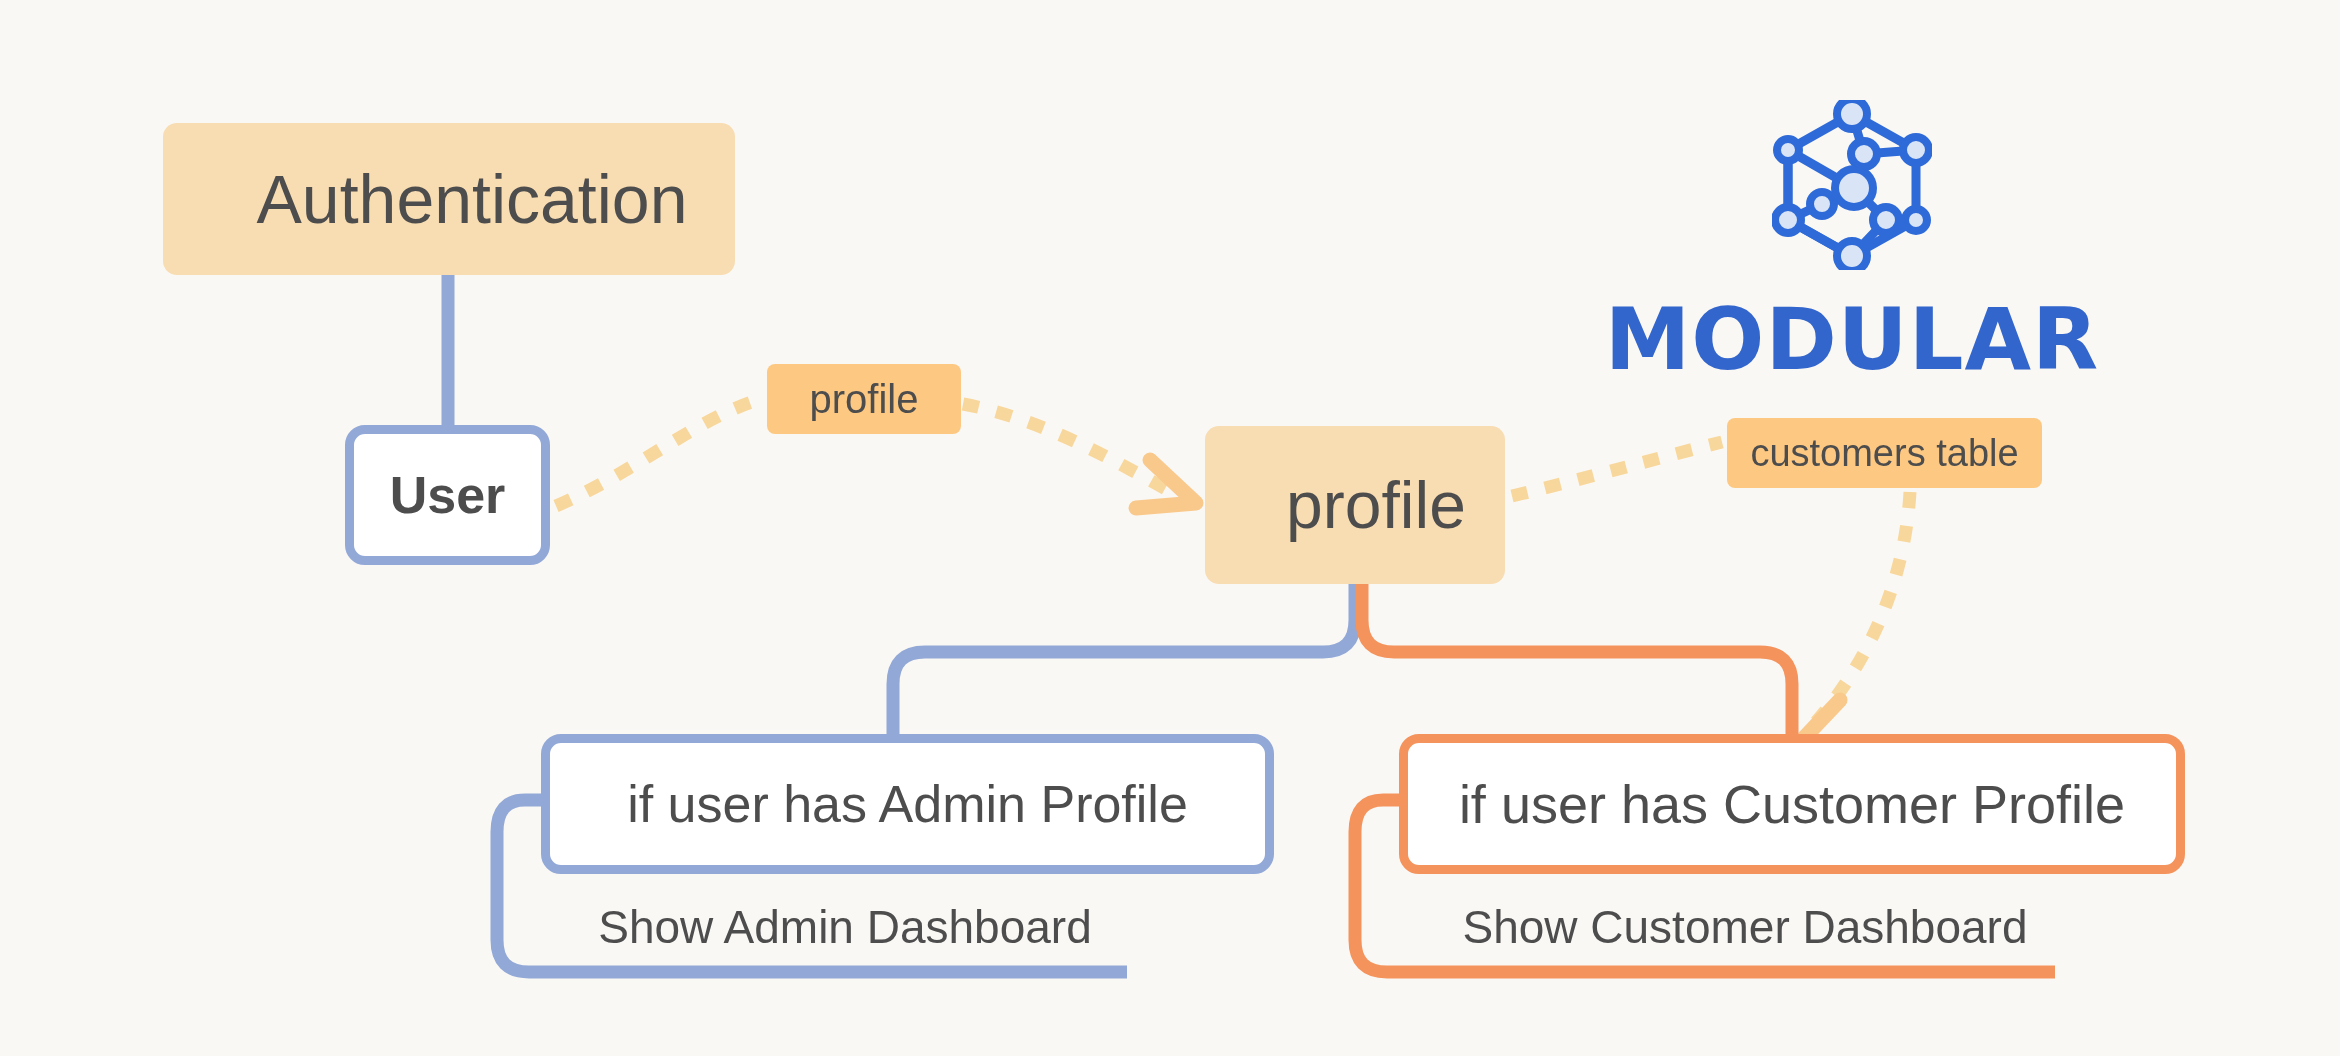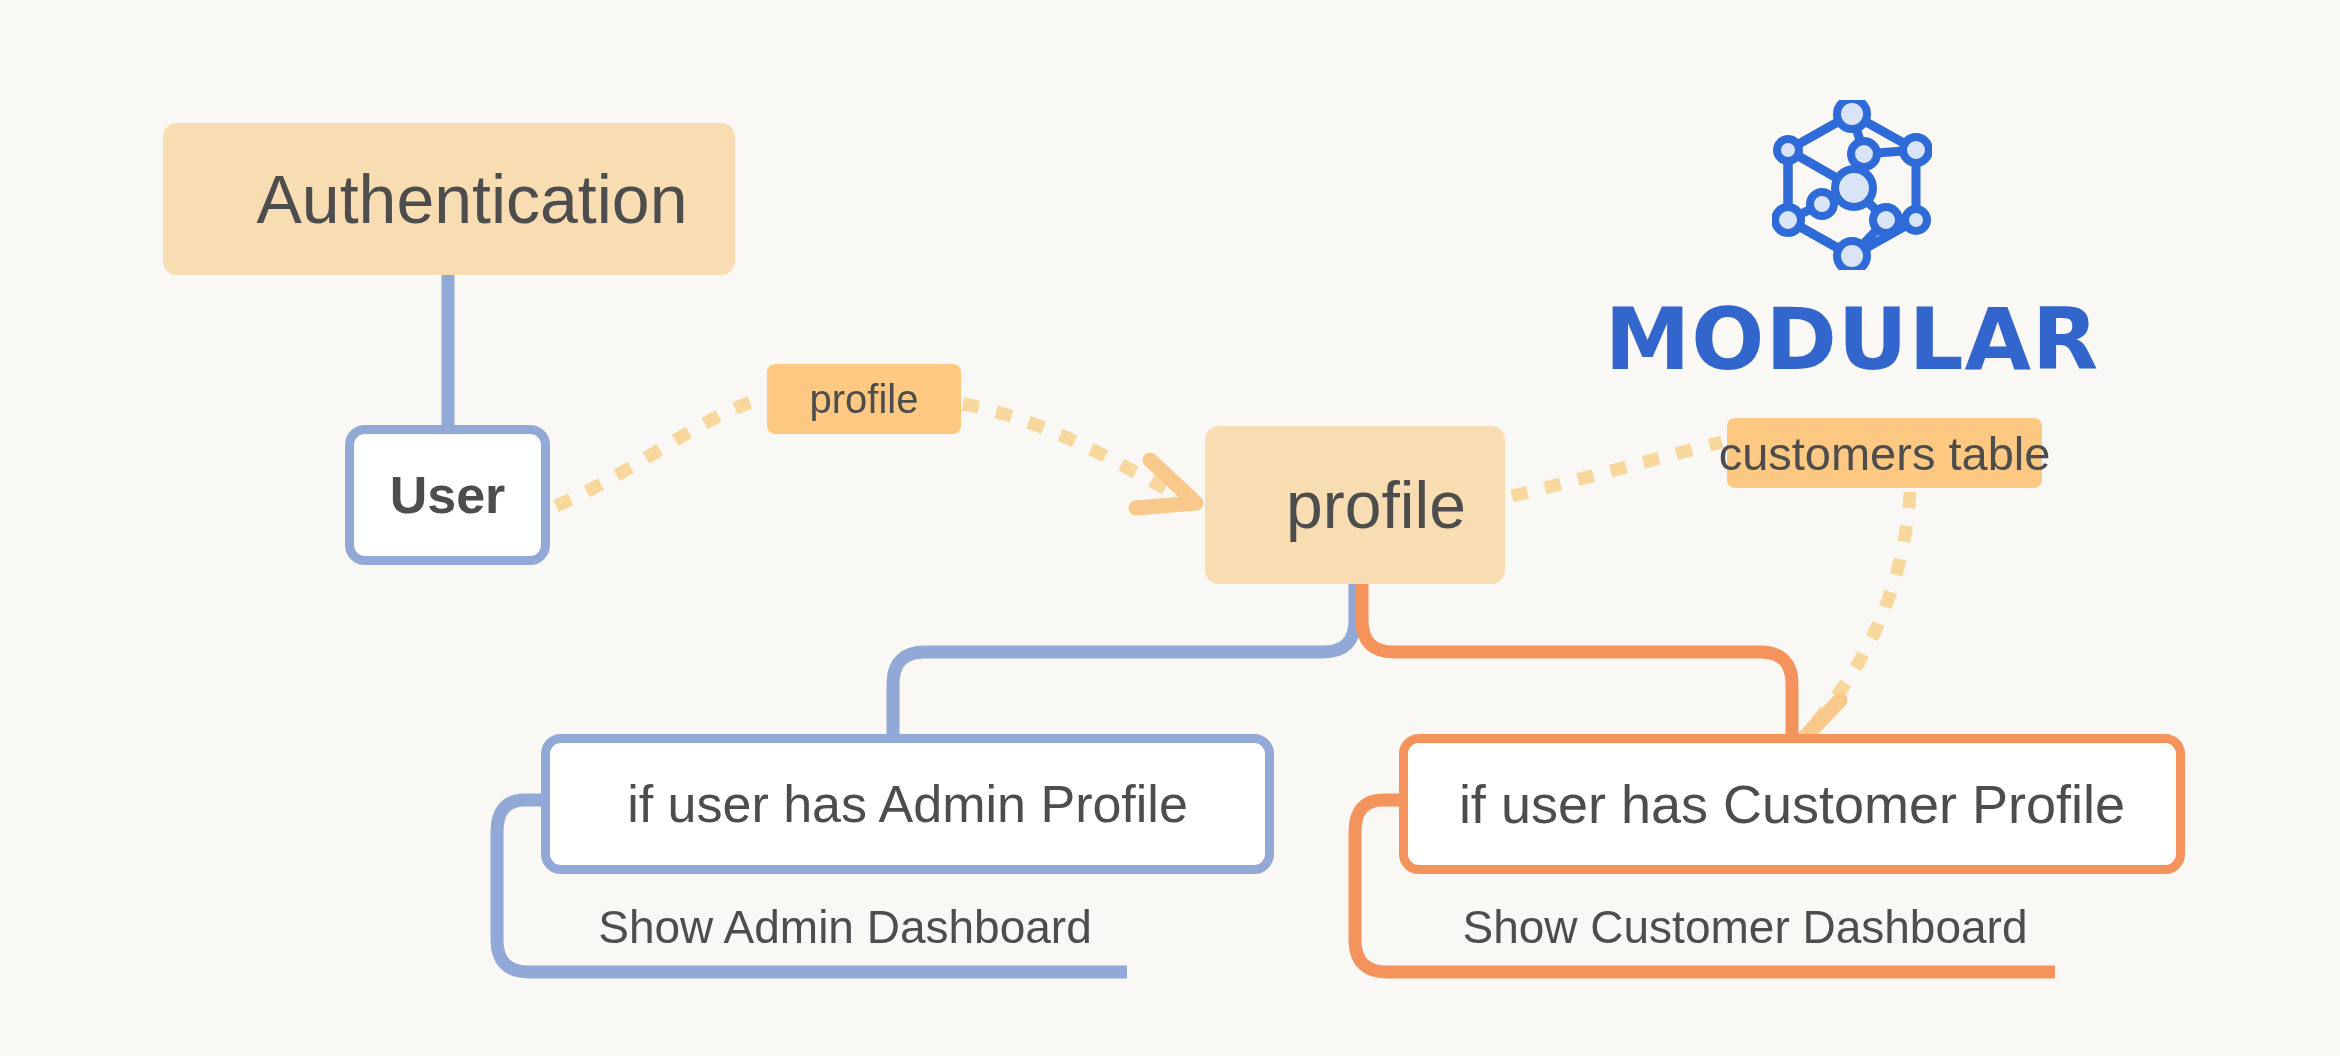--- a/index.html
+++ b/index.html
@@ -93,21 +93,21 @@
   #node-customer-cond {
     left: 1399px; top: 734px; width: 786px; height: 140px;
     font-size: 54px;
   }
   #badge-morphto {
     left: 767px; top: 364px; width: 194px; height: 70px;
     font-size: 40px;
   }
   #badge-customers-table {
     left: 1727px; top: 418px; width: 315px; height: 70px;
-    font-size: 47px;
+    font-size: 38px;
   }
   #leaf-show-admin {
     left: 585px; top: 900px; width: 520px; height: 62px;
     font-size: 46px;
   }
   #leaf-show-customer {
     left: 1455px; top: 900px; width: 580px; height: 62px;
     font-size: 46px;
   }
 

